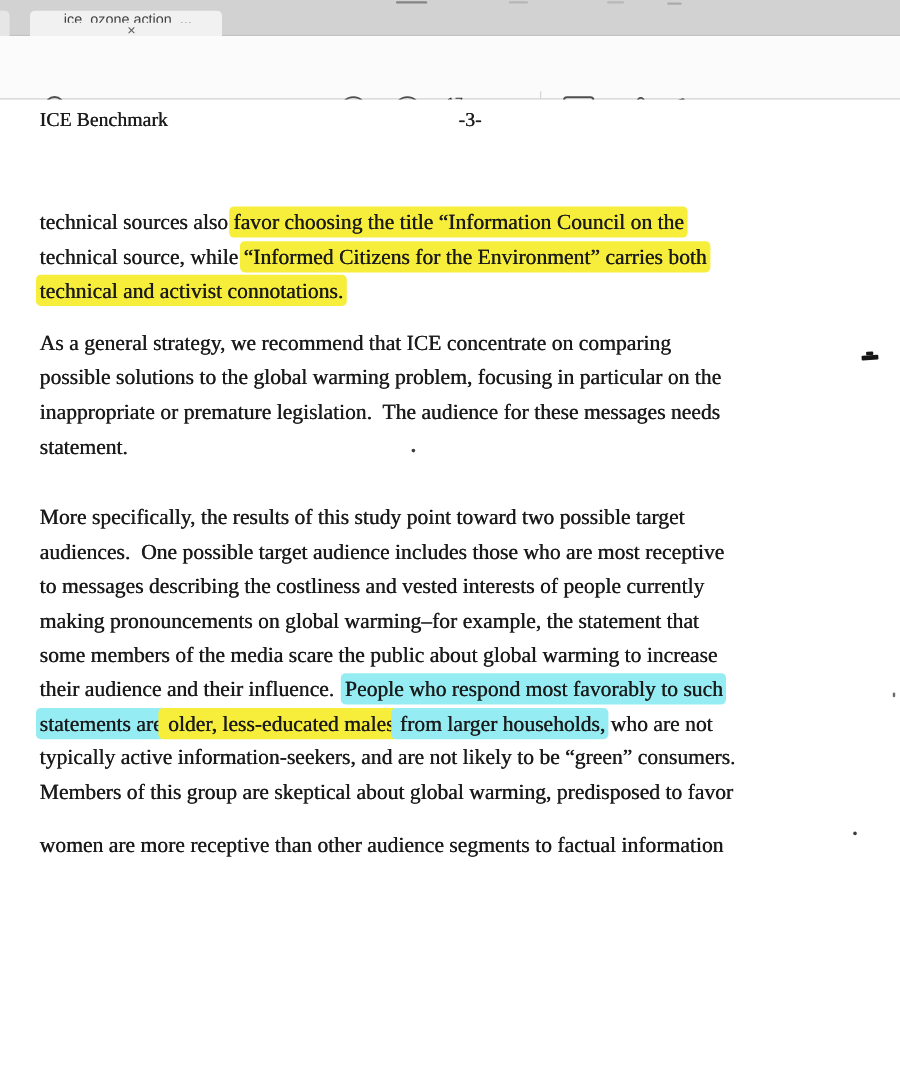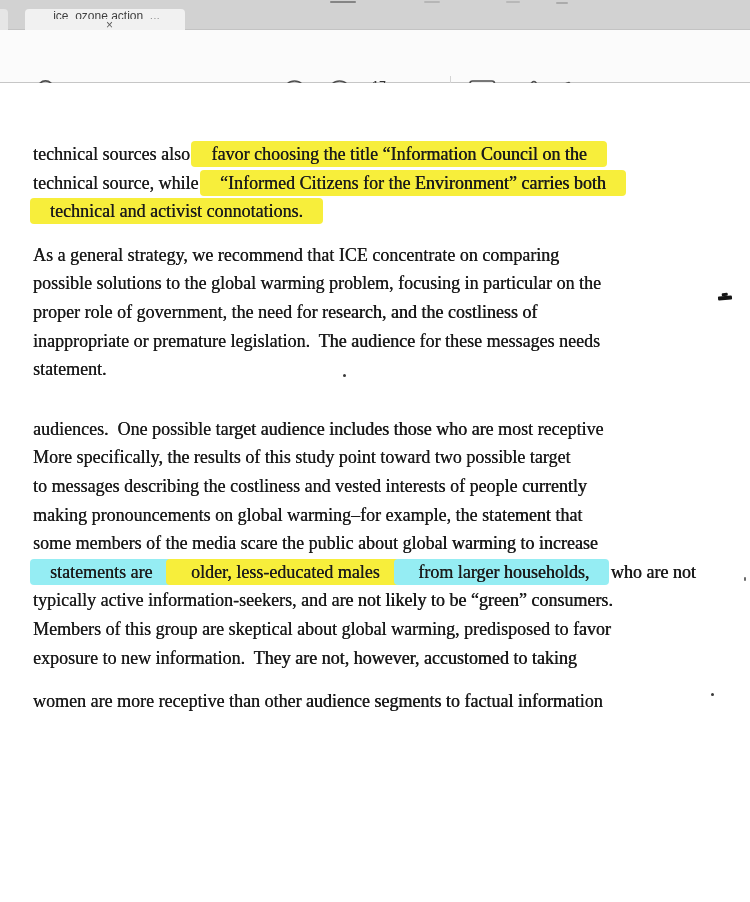--- a/index.html
+++ b/index.html
@@ -50,21 +50,21 @@
     color:var(--text-color);
     font-family:"Liberation Serif","DejaVu Serif",serif;
     text-shadow:0.35px 0 0 currentColor;}
   .doc-header{position:relative;padding:7px 33px 0;height:24px;font-size:16.5px;}
   .doc-header .hdr-center{position:absolute;left:382px;top:7px;}
   .doc-body{padding:0 26px 0 33px;}
   .paragraph{margin:15px 0 0 0;}
   .paragraph:first-child{margin-top:57px;}
   .paragraph:nth-child(3){margin-top:31px;}
   .line{white-space:pre;font-size:18px;line-height:28.6px;}
-  .hl{padding:3px 20px;margin:0 -3px;border-radius:4px;}
+  .hl{padding:3px 3px;margin:0 -3px;border-radius:4px;}
   .hl-y{background:var(--highlight-yellow);}
   .hl-c{background:var(--highlight-cyan);}
 
   
   .smudge{position:absolute;left:718px;top:213px;width:14px;height:4px;
     background:#161616;border-radius:1px;transform:rotate(-4deg);}
   .smudge::before{content:"";position:absolute;left:4px;top:-3px;width:6px;height:3px;
     background:#161616;border-radius:1px;}
   .speck{position:absolute;border-radius:50%;background:#3a3a3a;}
   .sp1{left:343px;top:291px;width:3px;height:3px;}
@@ -147,43 +147,46 @@
     <svg width="38" height="28" viewBox="0 0 38 28" fill="none" stroke="currentColor" stroke-width="1.5">
       <path d="M4.5,22 C4,13 9,6.5 17,4.5 L23.5,11 C21.5,19 15,24 6,23.5 Z"></path>
       <circle cx="13.5" cy="14.5" r="1.5"></circle>
       <line x1="12.4" y1="15.6" x2="5.5" y2="22.5"></line>
       <path d="M26,23.5 q2,-4 4,0 q2,4 4,0" stroke-width="1.3"></path>
     </svg>
   </span>
 </div>
 
 <div class="doc">
+  <div class="doc-header">
+    <span class="hdr-left">ICE Benchmark</span>
+    <span class="hdr-center">-3-</span>
+  </div>
   <div class="doc-body">
       <div class="paragraph">
         <div class="line"><span>technical sources also </span><span class="hl hl-y">favor choosing the title “Information Council on the</span></div>
         <div class="line"><span>technical source, while </span><span class="hl hl-y">“Informed Citizens for the Environment” carries both</span></div>
         <div class="line"><span class="hl hl-y">technical and activist connotations.</span></div>
       </div>
       <div class="paragraph">
         <div class="line"><span>As a general strategy, we recommend that ICE concentrate on comparing</span></div>
         <div class="line"><span>possible solutions to the global warming problem, focusing in particular on the</span></div>
-        <div class="line"><span>proper role of government, the need for research, and the costliness of</span></div>
         <div class="line"><span>inappropriate or premature legislation.  The audience for these messages needs</span></div>
         <div class="line"><span>statement.</span></div>
       </div>
       <div class="paragraph">
+        <div class="line"><span>More specifically, the results of this study point toward two possible target</span></div>
         <div class="line"><span>audiences.  One possible target audience includes those who are most receptive</span></div>
-        <div class="line"><span>More specifically, the results of this study point toward two possible target</span></div>
         <div class="line"><span>to messages describing the costliness and vested interests of people currently</span></div>
         <div class="line"><span>making pronouncements on global warming–for example, the statement that</span></div>
         <div class="line"><span>some members of the media scare the public about global warming to increase</span></div>
+        <div class="line"><span>their audience and their influence.  </span><span class="hl hl-c">People who respond most favorably to such</span></div>
         <div class="line"><span class="hl hl-c">statements are</span><span class="hl hl-y"> older, less-educated males</span><span class="hl hl-c"> from larger households,</span><span> who are not</span></div>
         <div class="line"><span>typically active information-seekers, and are not likely to be “green” consumers.</span></div>
         <div class="line"><span>Members of this group are skeptical about global warming, predisposed to favor</span></div>
-        <div class="line"><span>exposure to new information.  They are not, however, accustomed to taking</span></div>
       </div>
       <div class="paragraph">
         <div class="line"><span>women are more receptive than other audience segments to factual information</span></div>
       </div>
     </div>
 
   <div class="smudge"></div>
   <div class="speck sp1"></div>
   <div class="speck sp2"></div>
   <div class="speck sp3"></div>

